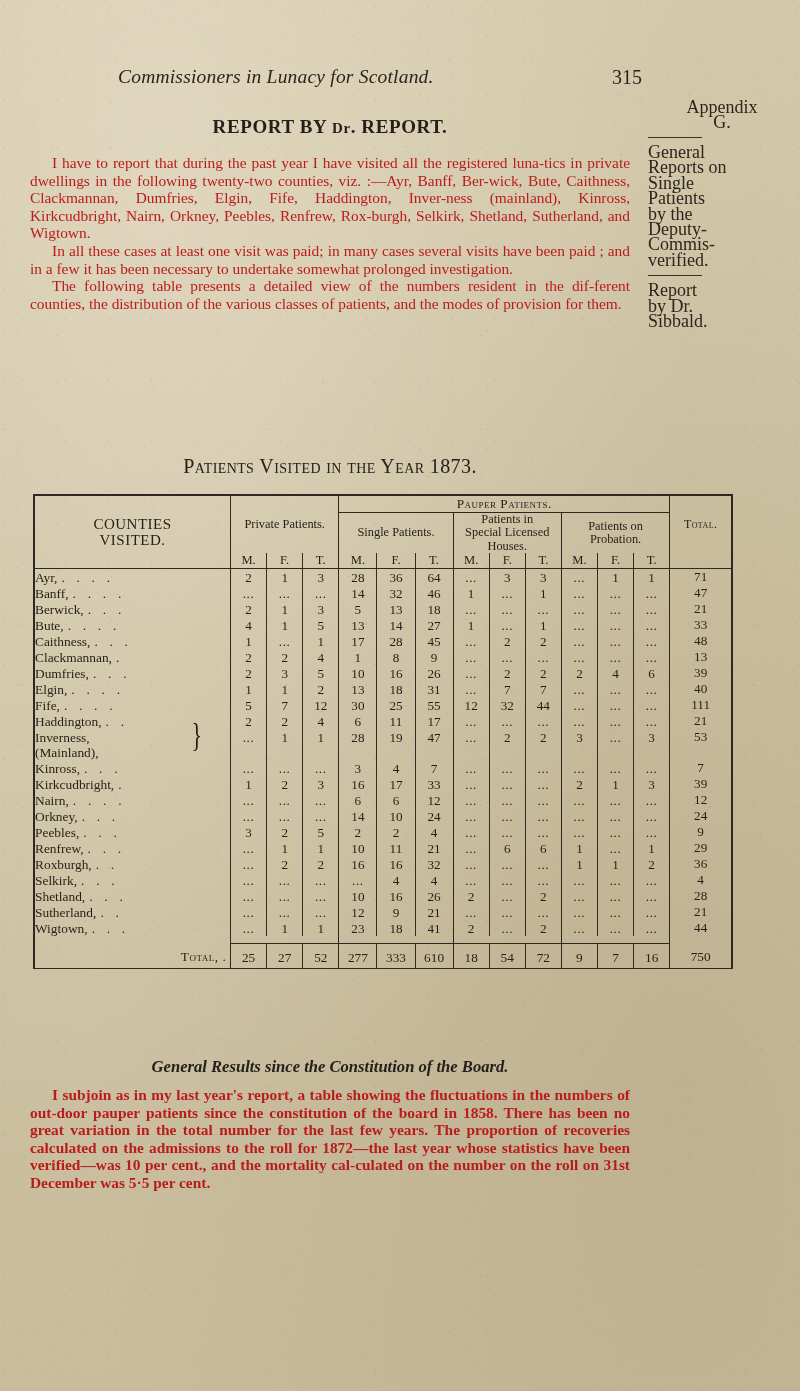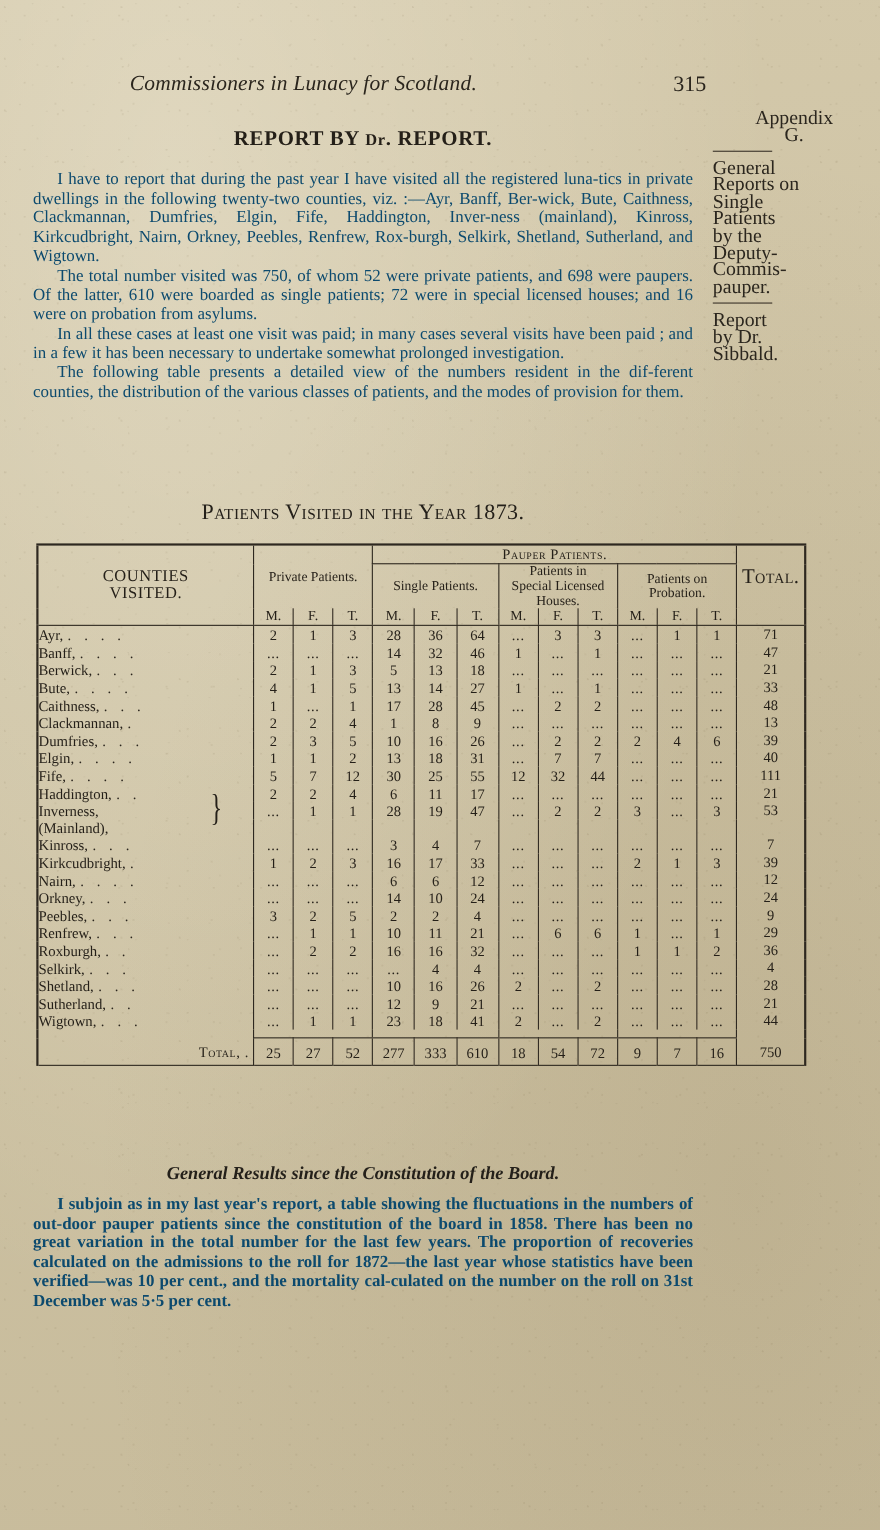--- a/index.html
+++ b/index.html
@@ -53,21 +53,21 @@
 
   
   .col { position:absolute; left:30px; top:116px; width:600px; }
   .doc-title {
     text-align:center; font-size:19px; letter-spacing:.6px;
     margin:0 0 16px 0; color:#241f18;
   }
   .doc-title .sc { font-size:15px; }
   p.body {
     margin:0; font-size:15.4px; line-height:17.6px;
-    text-align:justify; text-indent:22px; color:#0c4a6e;
+    text-align:justify; text-indent:22px; color:#b91c1c;
     hyphens:none;
   }
   p.body + p.body { margin-top:0; }
 
   
   .tbl-caption {
     position:absolute; left:30px; top:455px; width:600px;
     text-align:center; font-size:20px; letter-spacing:.4px;
   }
   .sc-cap { font-variant:small-caps; }
@@ -87,21 +87,21 @@
   .outerR { border-right:2.1px solid #2e2820; }
 
   th.grp { font-weight:normal; font-variant:small-caps; font-size:13.2px;
            letter-spacing:.5px; text-align:center; padding:5px 0 4px; }
   th.colh { font-weight:normal; font-size:12.4px; text-align:center;
             line-height:13.4px; padding:3px 2px 4px; }
   th.mft { font-weight:normal; font-size:12.6px; text-align:center;
            padding:3px 0 3px; }
   th.cty { font-weight:normal; font-size:15px; text-align:center;
            line-height:16px; letter-spacing:.5px; padding:4px 0; }
-  th.tot { font-weight:normal; font-variant:small-caps; font-size:19px;
+  th.tot { font-weight:normal; font-variant:small-caps; font-size:12px;
            text-align:center; letter-spacing:.4px; }
 
   td.num { text-align:center; font-size:13.2px; line-height:15.1px;
            padding:0; height:15.1px; }
   td.cname { font-size:13.4px; line-height:15.1px; padding-left:14px;
              white-space:nowrap; position:relative; }
   td.totnum { text-align:center; font-size:13.2px; }
   .leader { letter-spacing:4.2px; color:#2a251d; padding-left:4px; }
   .ell { letter-spacing:.6px; }
   tr.totrow td { font-size:13.3px; padding-top:5px; padding-bottom:3px; }
@@ -138,35 +138,34 @@
   </div>
   <hr>
   <div class="blk">
     <div class="m-line">General</div>
     <div class="m-line">Reports on</div>
     <div class="m-line">Single</div>
     <div class="m-line">Patients</div>
     <div class="m-line">by the</div>
     <div class="m-line">Deputy-</div>
     <div class="m-line">Commis-</div>
-    <div class="m-line">pauper.</div>
+    <div class="m-line">verified.</div>
   </div>
   <hr>
   <div class="blk">
     <div class="m-line">Report</div>
     <div class="m-line">by Dr.</div>
     <div class="m-line">Sibbald.</div>
   </div>
 </div>
 
 <div class="col">
   <h1 class="doc-title"><span>REPORT BY </span><span class="sc">Dr</span><span>. REPORT.</span></h1>
 
   <p class="body">I have to report that during the past year I have visited all the registered luna-tics in private dwellings in the following twenty-two counties, viz. :—Ayr, Banff, Ber-wick, Bute, Caithness, Clackmannan, Dumfries, Elgin, Fife, Haddington, Inver-ness (mainland), Kinross, Kirkcudbright, Nairn, Orkney, Peebles, Renfrew, Rox-burgh, Selkirk, Shetland, Sutherland, and Wigtown.</p>
-  <p class="body">The total number visited was 750, of whom 52 were private patients, and 698 were paupers. Of the latter, 610 were boarded as single patients; 72 were in special licensed houses; and 16 were on probation from asylums.</p>
   <p class="body">In all these cases at least one visit was paid; in many cases several visits have been paid ; and in a few it has been necessary to undertake somewhat prolonged investigation.</p>
   <p class="body">The following table presents a detailed view of the numbers resident in the dif-ferent counties, the distribution of the various classes of patients, and the modes of provision for them.</p>
 </div>
 
 <div class="tbl-caption">
   <span class="sc-cap">Patients Visited in the Year 1873.</span>
 </div>
 
 <div class="tblwrap">
   <div class="rule-top"></div>

